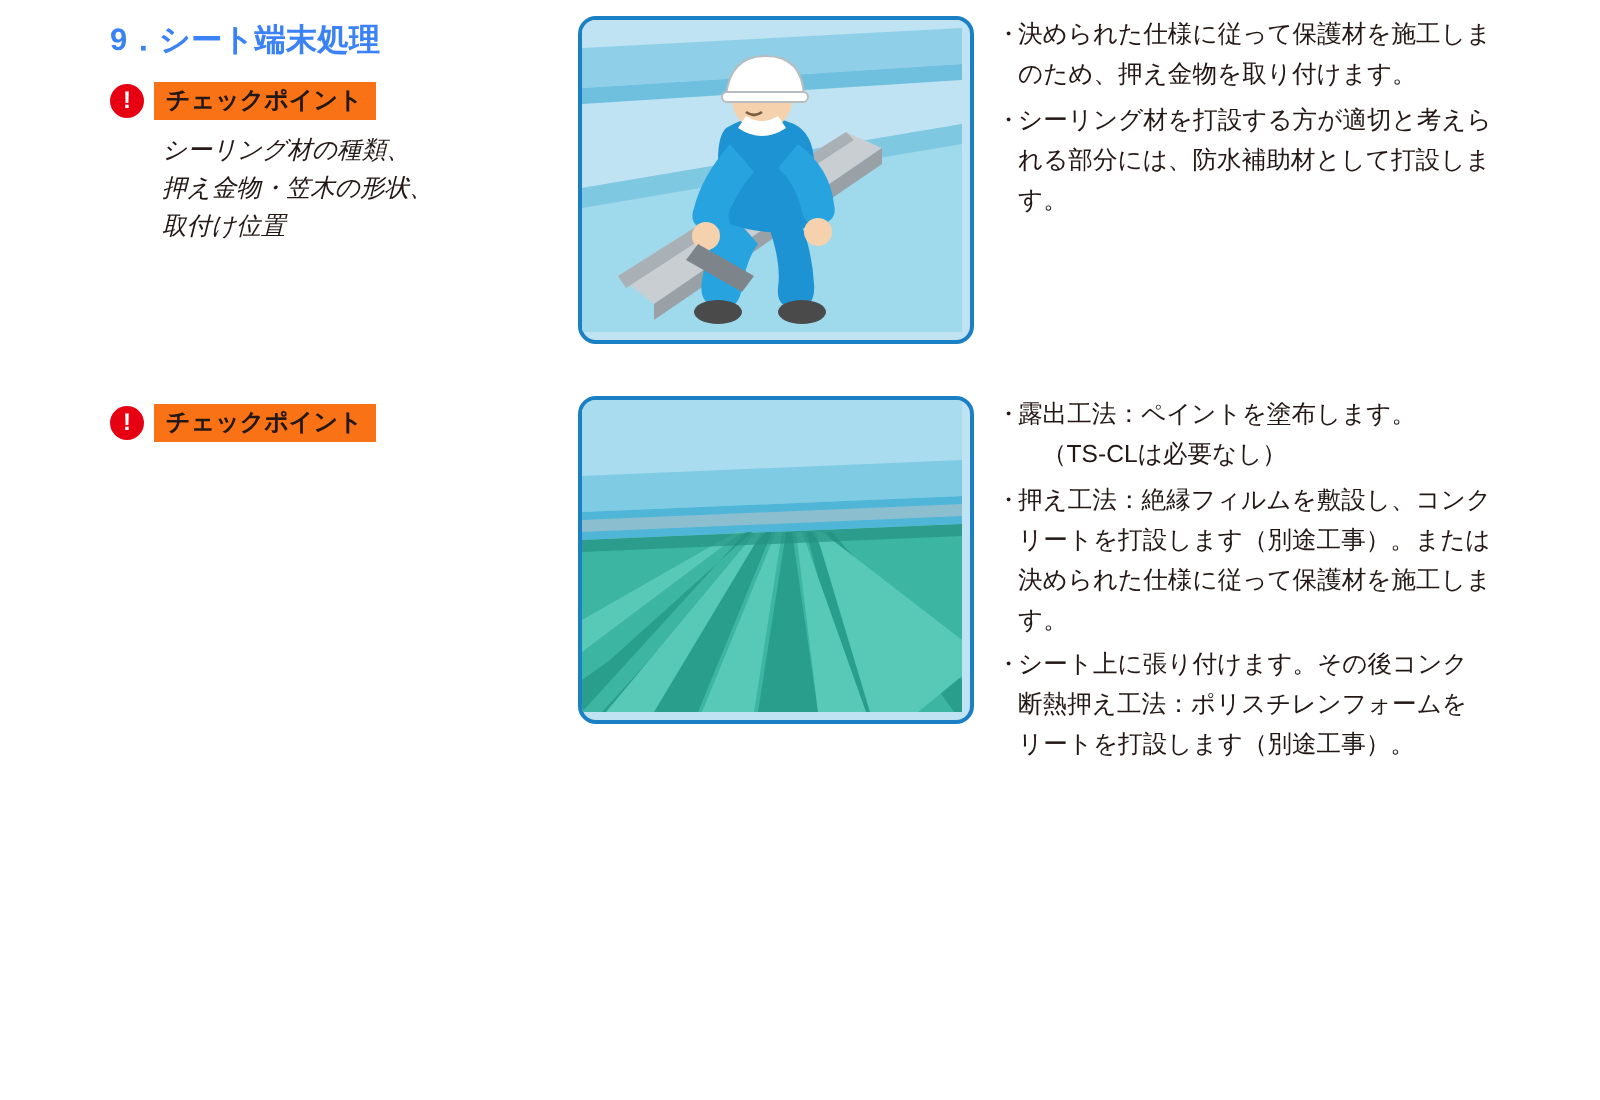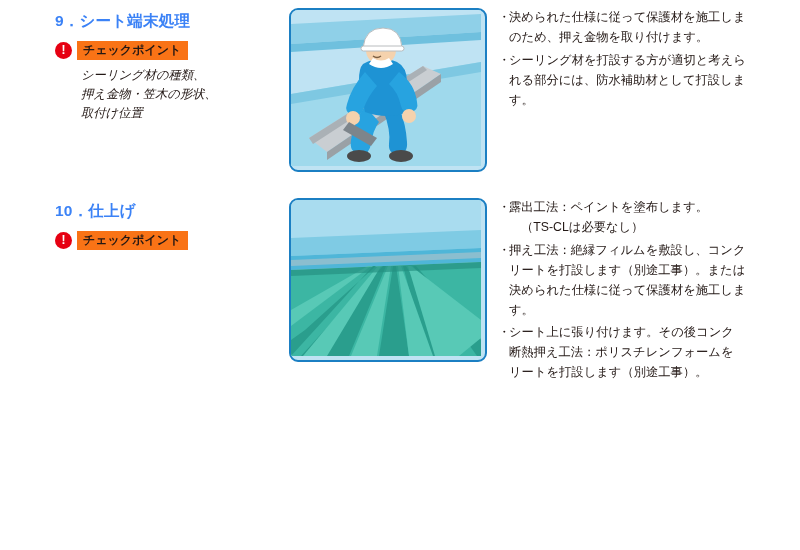--- a/index.html
+++ b/index.html
@@ -208,21 +208,20 @@
           <span class="ind0">れる部分には、防水補助材として打設しま</span>
           <span class="ind0">す。</span>
         </span>
       </div>
     </div>
   </div>
 
   <div class="section sec-2">
 
     <div class="left-col">
-      <h2 class="sec-title">10．仕上げ</h2>
 
       <div class="check-row">
         <span class="excl-icon">!</span>
         <span class="check-label">チェックポイント</span>
       </div>
 
     </div>
 
     <div class="illus">
       <svg width="190" height="156" viewBox="0 0 190 156" xmlns="http://www.w3.org/2000/svg">

